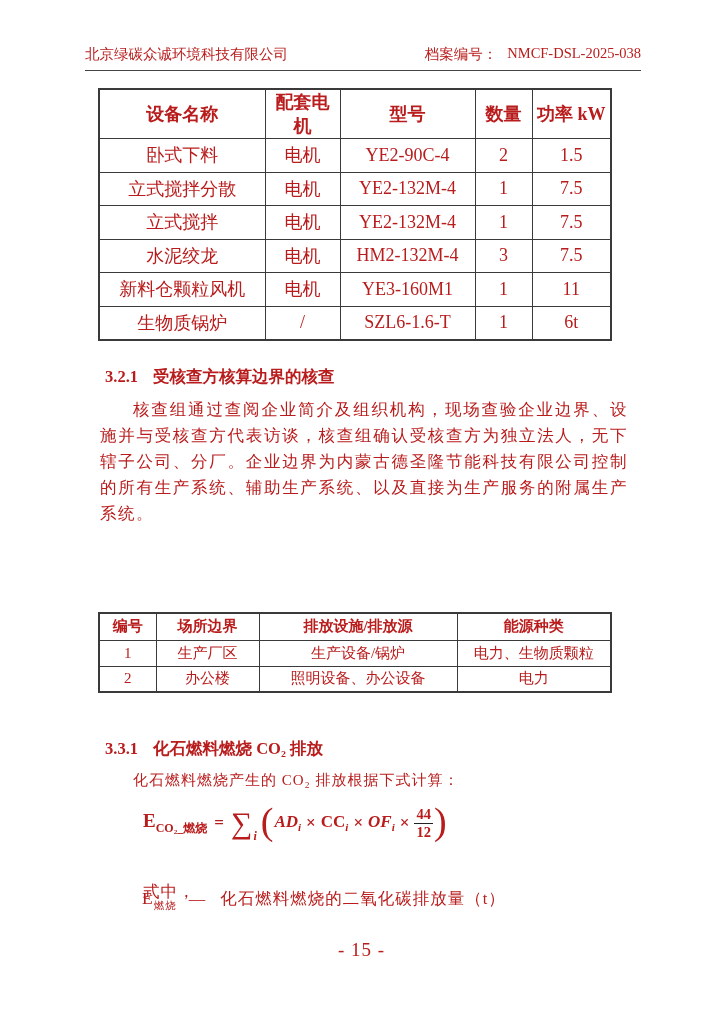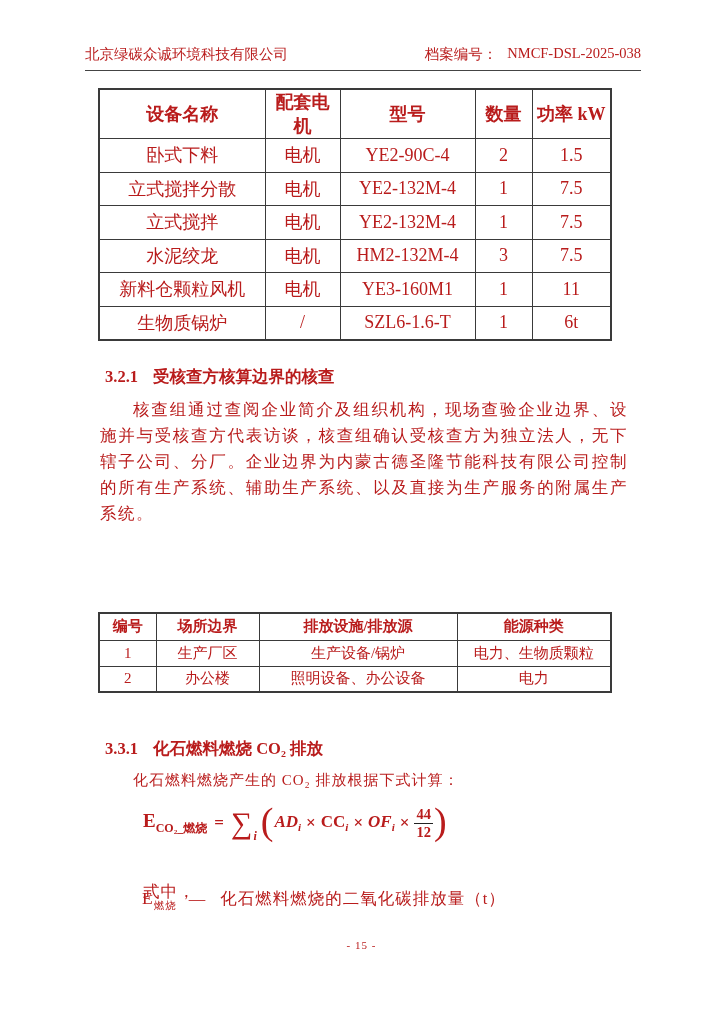--- a/index.html
+++ b/index.html
@@ -128,21 +128,21 @@
   }
   .def-line .base { font-size: 17.5px; }
   .def-line sub { font-size: 10.5px; }
   .def-line .dash { margin: 0 14px 0 12px; }
   
   .page-footer {
     position: absolute;
     top: 939px; left: 0;
     width: 100%;
     text-align: center;
-    font-size: 11px;
+    font-size: 19px;
     letter-spacing: 1px;
     font-family: Liberation Serif, serif;
   }
 </style>
 </head>
 <body>
 
 <div class="page">
 
   <div class="doc-header">

